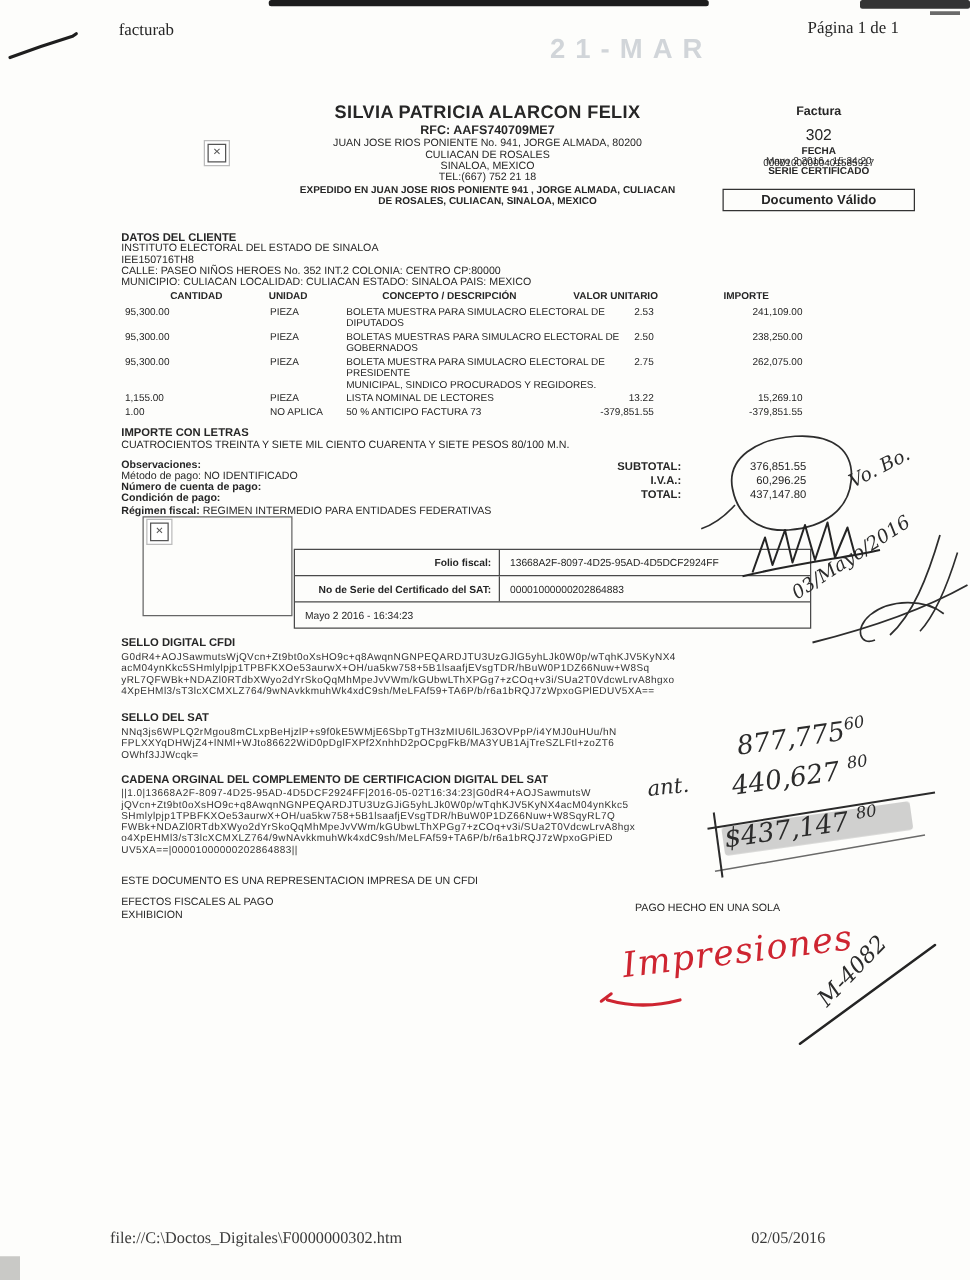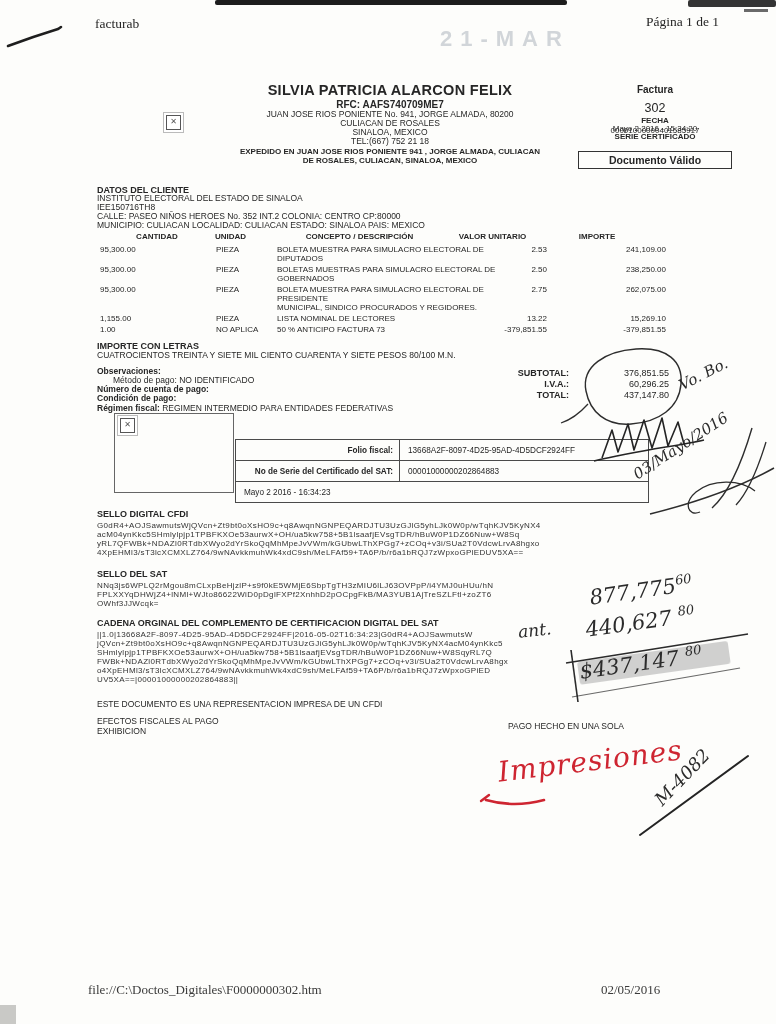--- a/index.html
+++ b/index.html
@@ -3,21 +3,21 @@
 <meta charset="utf-8">
 <style>
   html,body{margin:0;padding:0;background:#e8e8e8;}
   #page{position:relative;width:776px;height:1024px;background:#fdfdfb;overflow:hidden;
         font-family:"Liberation Sans",sans-serif;color:#262626;}
   .abs{position:absolute;white-space:nowrap;}
   .serif{font-family:"Liberation Serif",serif;}
   .hand{font-family:"DejaVu Serif",serif;font-style:italic;color:#2b2b2b;}
   .b{font-weight:bold;}
   .ctr{text-align:center;}
-  .rgt{text-align:right;margin-left:24px;}
+  .rgt{text-align:right;}
   .t8{font-size:8px;line-height:9px;}
   .t85{font-size:8.5px;line-height:9.5px;}
   .t9{font-size:9px;line-height:10px;}
   .wrap{white-space:pre-line;}
   .sello{font-size:8px;letter-spacing:.35px;color:#333;}
   .imgbox{width:13px;height:13px;border:1px solid #555;font-size:8px;line-height:12px;
           text-align:center;color:#555;background:#fff;box-shadow:0 0 0 2px #fff,0 0 0 3px #bbb;}
   .certtbl{border:1px solid #4a4a4a;}
   .cert-row{display:flex;height:20px;border-bottom:1px solid #4a4a4a;}
   .cert-row:last-child{border-bottom:none;}
@@ -107,21 +107,21 @@
   <div class="abs t8" style="left:100px;top:325px;">1.00</div>
   <div class="abs t8" style="left:216px;top:325px;">NO APLICA</div>
   <div class="abs t8" style="left:277px;top:325px;">50 % ANTICIPO FACTURA 73</div>
   <div class="abs t8 rgt" style="left:420px;top:325px;width:103px;">-379,851.55</div>
   <div class="abs t8 rgt" style="left:545px;top:325px;width:97px;">-379,851.55</div>
 
   <div class="abs b t9" style="left:97px;top:341px;">IMPORTE CON LETRAS</div>
   <div class="abs t85" style="left:97px;top:351px;">CUATROCIENTOS TREINTA Y SIETE MIL CIENTO CUARENTA Y SIETE PESOS 80/100 M.N.</div>
 
   <div class="abs b t85" style="left:97px;top:367px;">Observaciones:</div>
-  <div class="abs t85" style="left:113px;top:376px;">Método de pago: NO IDENTIFICADO</div>
+  <div class="abs t85" style="left:97px;top:376px;">Método de pago: NO IDENTIFICADO</div>
   <div class="abs t85" style="left:97px;top:385px;font-weight:bold;">Número de cuenta de pago:</div>
   <div class="abs t85" style="left:97px;top:394px;font-weight:bold;">Condición de pago:</div>
 
   <div class="abs b t9 rgt" style="left:440px;top:368px;width:105px;">SUBTOTAL:</div>
   <div class="abs t9 rgt" style="left:540px;top:368px;width:105px;">376,851.55</div>
   <div class="abs b t9 rgt" style="left:440px;top:379px;width:105px;">I.V.A.:</div>
   <div class="abs t9 rgt" style="left:540px;top:379px;width:105px;">60,296.25</div>
   <div class="abs b t9 rgt" style="left:440px;top:390px;width:105px;">TOTAL:</div>
   <div class="abs t9 rgt" style="left:540px;top:390px;width:105px;text-align:right;">437,147.80</div>
 

